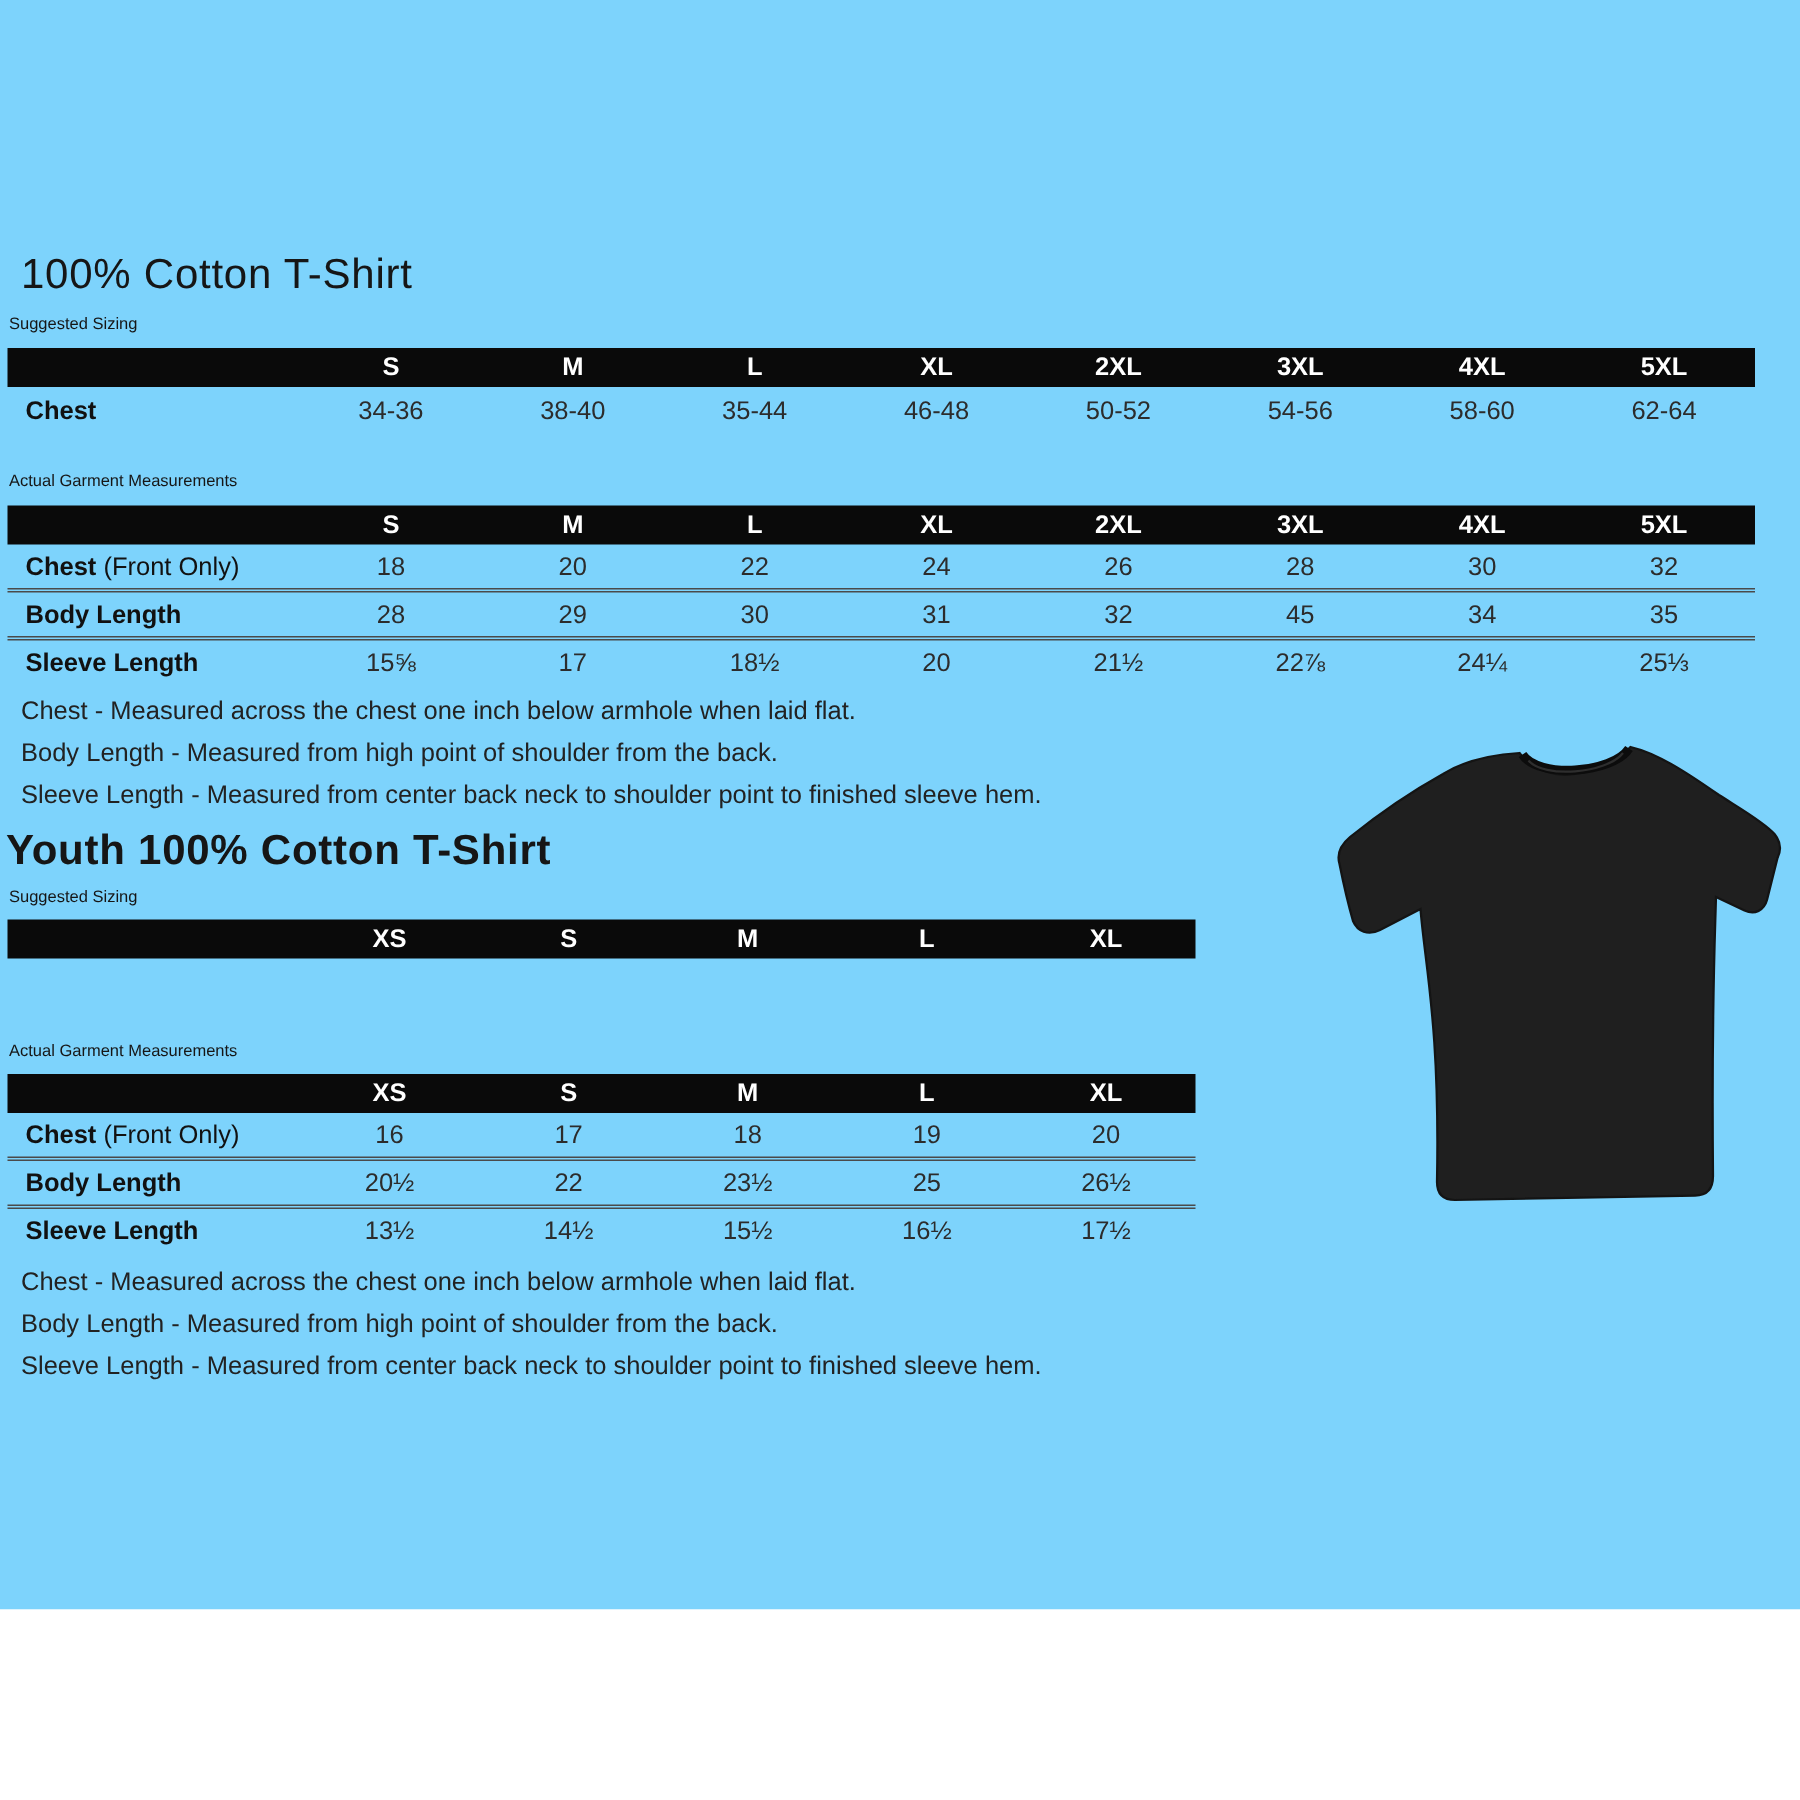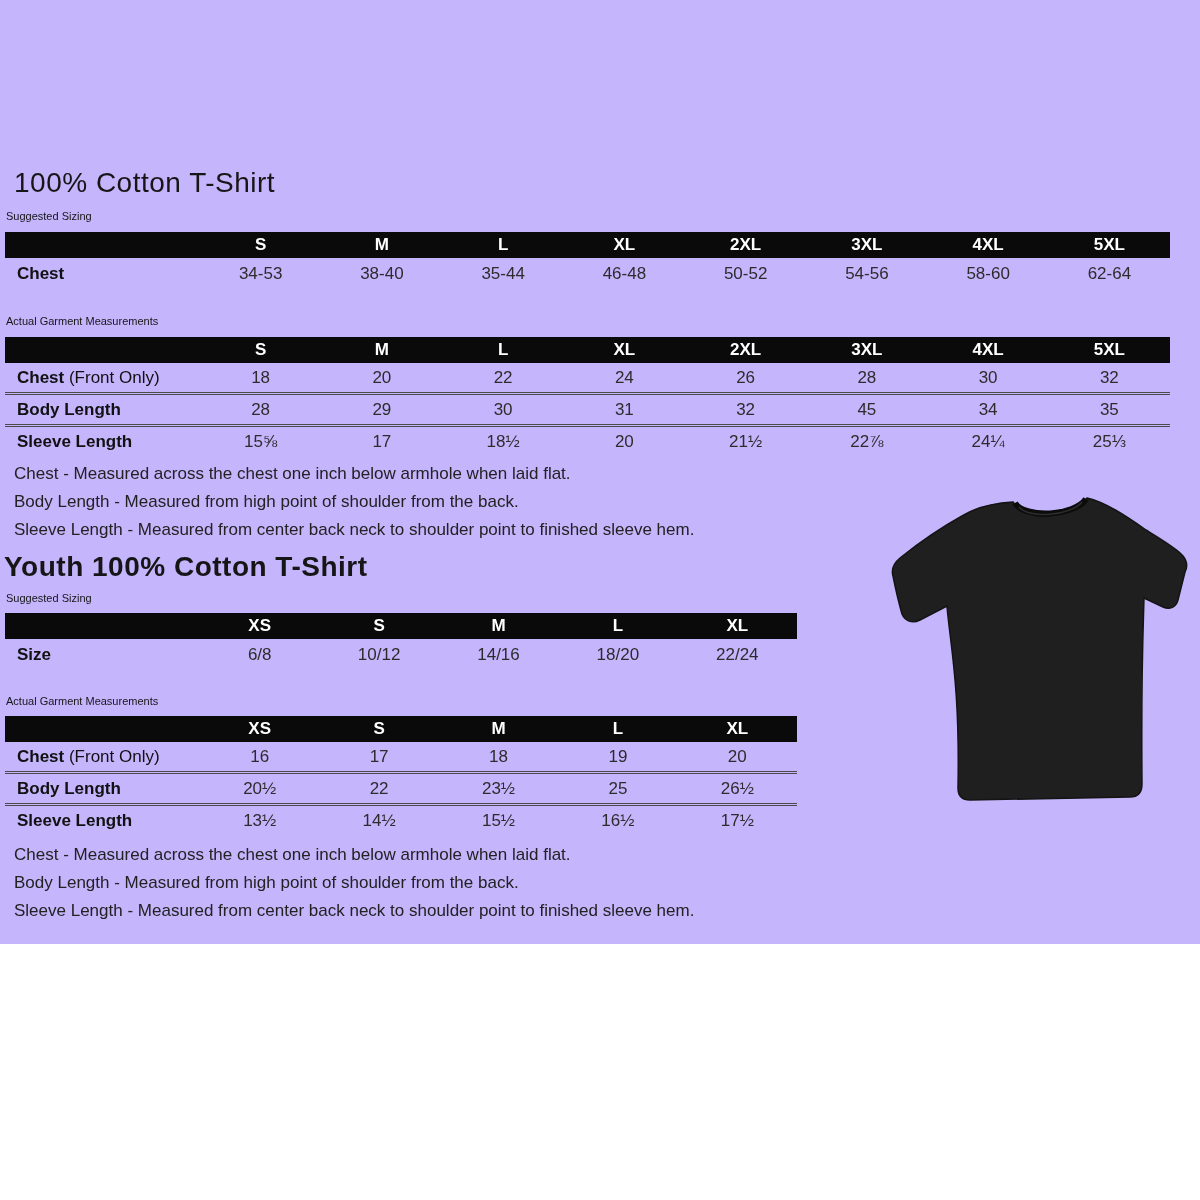--- a/index.html
+++ b/index.html
@@ -1,17 +1,17 @@
 <!DOCTYPE html>
 <html><head>
 <meta charset="utf-8">
 <style>
   html,body{margin:0;padding:0;background:#fff;}
   .page{
-    position:relative;width:1200px;height:944px;background:#c4b5fd;
+    position:relative;width:1200px;height:1073px;background:#7dd3fc;
     font-family:"Liberation Sans","DejaVu Sans",sans-serif;color:#1c1c1c;overflow:hidden;
   }
   .title{position:absolute;font-size:28px;letter-spacing:.5px;color:#161616;}
   .t1{left:14px;top:167px;font-weight:500;}
   .t2{left:4px;top:551px;font-weight:700;}
   .banner{
     position:absolute;left:345px;top:167px;width:553px;height:39px;background:#0b0b0b;
     display:flex;align-items:center;justify-content:center;border-bottom:2px solid #d8d8d8;
   }
   .banner span{color:#fff;font-weight:700;font-size:27px;letter-spacing:5px;}
@@ -51,21 +51,21 @@
         <div class="">M</div>
         <div class="">L</div>
         <div class="">XL</div>
         <div class="">2XL</div>
         <div class="">3XL</div>
         <div class="">4XL</div>
         <div class="">5XL</div>
       </div>
       <div class="t-row" style="grid-template-columns: 195px repeat(8, 1fr);">
         <div class="t-label"><b>Chest</b></div>
-        <div class="">34-53</div>
+        <div class="">34-36</div>
         <div class="">38-40</div>
         <div class="">35-44</div>
         <div class="">46-48</div>
         <div class="">50-52</div>
         <div class="">54-56</div>
         <div class="">58-60</div>
         <div class="">62-64</div>
       </div>
     </div>
 
@@ -127,28 +127,20 @@
 
   <div class="sub s3">Suggested Sizing</div>
   <div class="sz-table t-sugg" style="left:5px;top:613px;width:792px;">
       <div class="t-head" style="grid-template-columns: 195px repeat(5, 1fr);">
         <div class=""></div>
         <div class="">XS</div>
         <div class="">S</div>
         <div class="">M</div>
         <div class="">L</div>
         <div class="">XL</div>
-      </div>
-      <div class="t-row" style="grid-template-columns: 195px repeat(5, 1fr);">
-        <div class="t-label"><b>Size</b></div>
-        <div class="">6/8</div>
-        <div class="">10/12</div>
-        <div class="">14/16</div>
-        <div class="">18/20</div>
-        <div class="">22/24</div>
       </div>
     </div>
 
   <div class="sub s4">Actual Garment Measurements</div>
   <div class="sz-table lines" style="left:5px;top:716px;width:792px;">
       <div class="t-head" style="grid-template-columns: 195px repeat(5, 1fr);">
         <div class=""></div>
         <div class="">XS</div>
         <div class="">S</div>
         <div class="">M</div>

